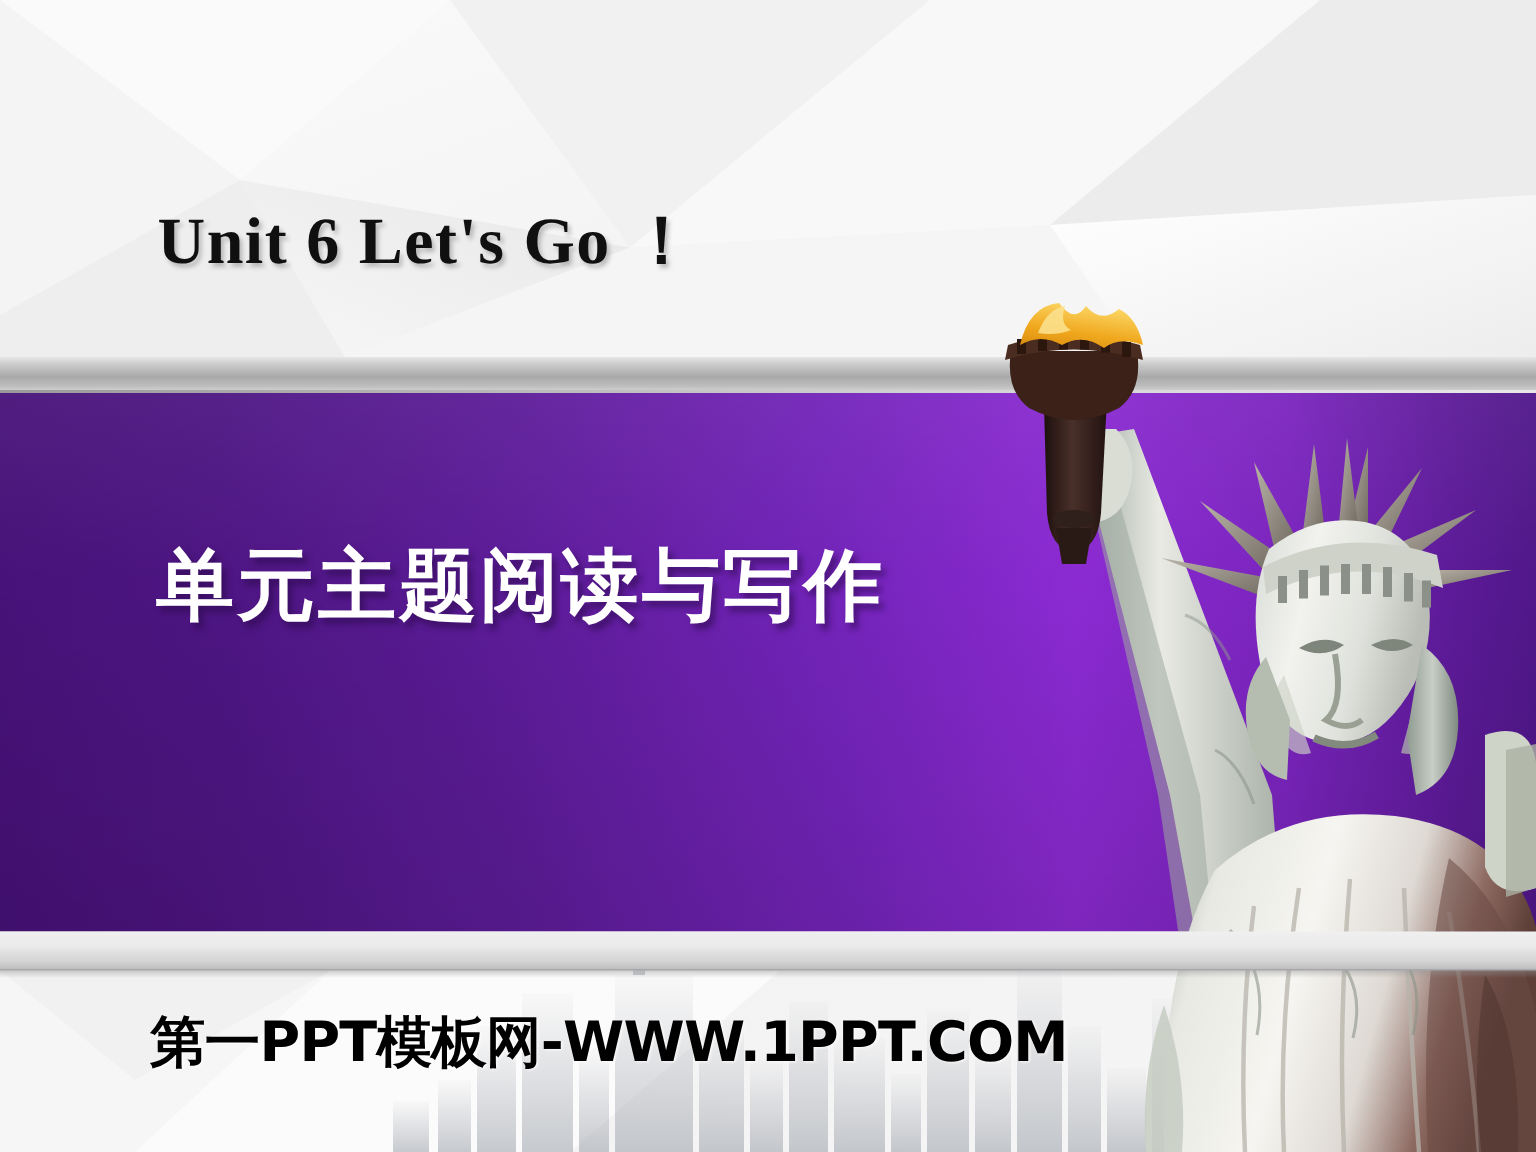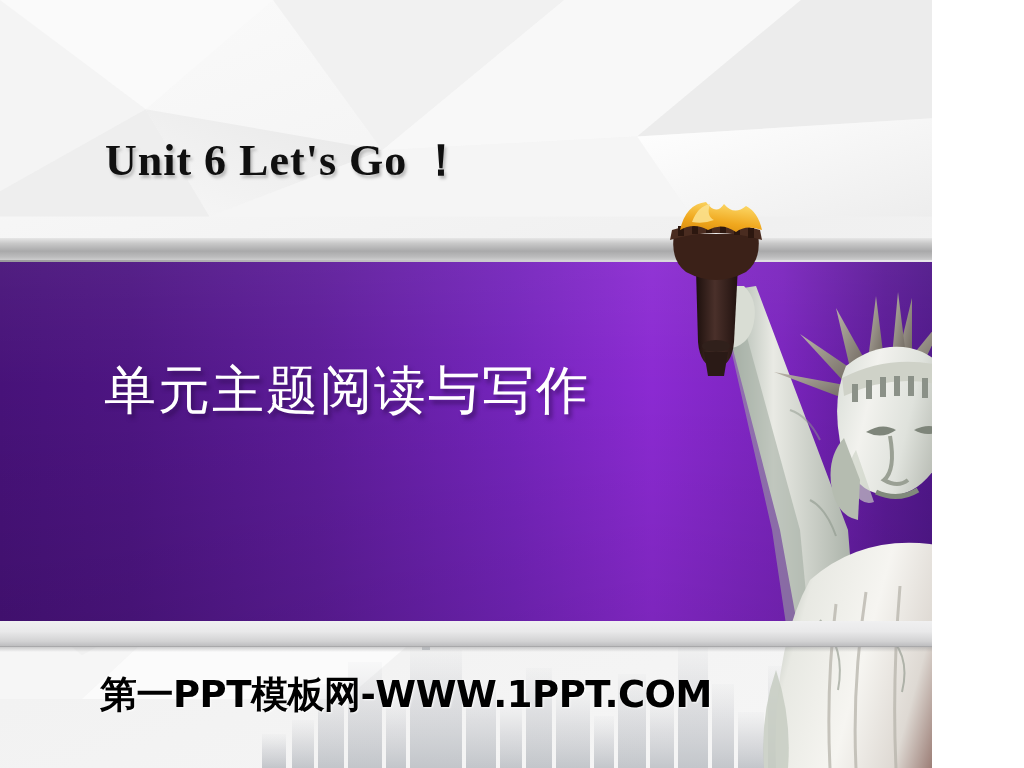--- a/index.html
+++ b/index.html
@@ -2,26 +2,25 @@
 <html><head>
 <meta charset="utf-8">
 <style>
   html, body {
     margin: 0;
     padding: 0;
     background: #ffffff;
   }
   #slide {
     position: relative;
-    width: 888px;
+    width: 1024px;
     height: 768px;
     overflow: hidden;
     font-family: "Liberation Sans", "DejaVu Sans", sans-serif;
     background: #f2f2f2;
-    padding-left: 44px;
   }
 
   
   .bg-base {
     position: absolute;
     inset: 0;
     background: linear-gradient(160deg, #fbfbfb 0%, #f0f0f0 45%, #f6f6f6 100%);
   }
   .bg-poly {
     position: absolute;
@@ -109,21 +108,21 @@
     letter-spacing: 1px;
     color: #101010;
     white-space: nowrap;
     text-shadow: 2px 3px 3px rgba(120,120,120,0.45);
   }
   .cn-heading {
     position: absolute;
     left: 104px;
     top: 356px;
     font-family: "DejaVu Sans", "Liberation Sans", sans-serif;
-    font-weight: normal;
+    font-weight: bold;
     font-size: 52px;
     letter-spacing: 2px;
     color: #ffffff;
     white-space: nowrap;
     text-shadow: 3px 4px 4px rgba(40,10,70,0.55);
   }
   .watermark {
     position: absolute;
     left: 100px;
     top: 670px;

